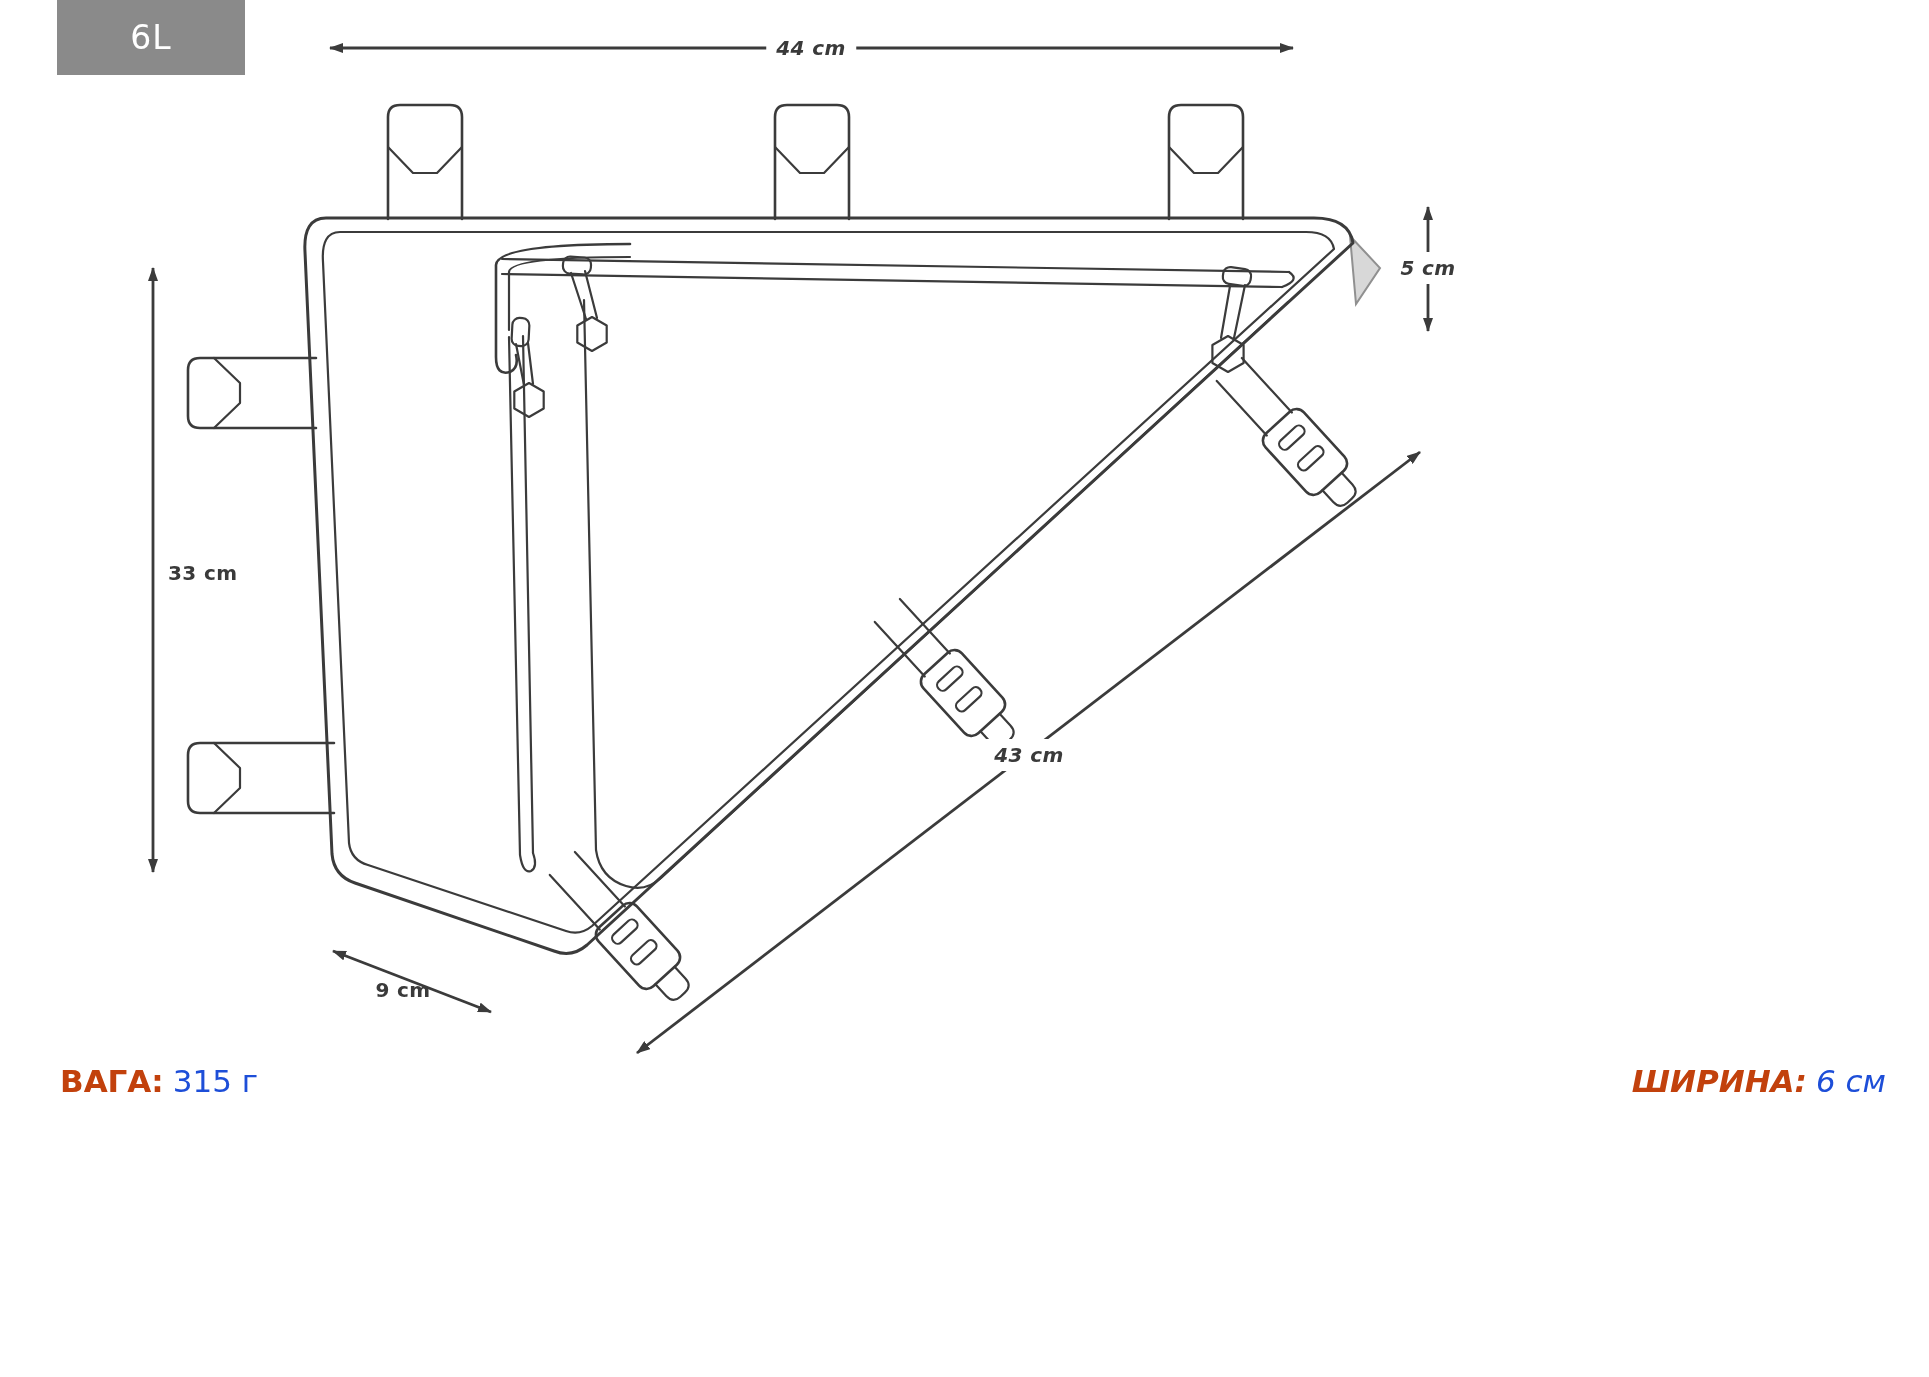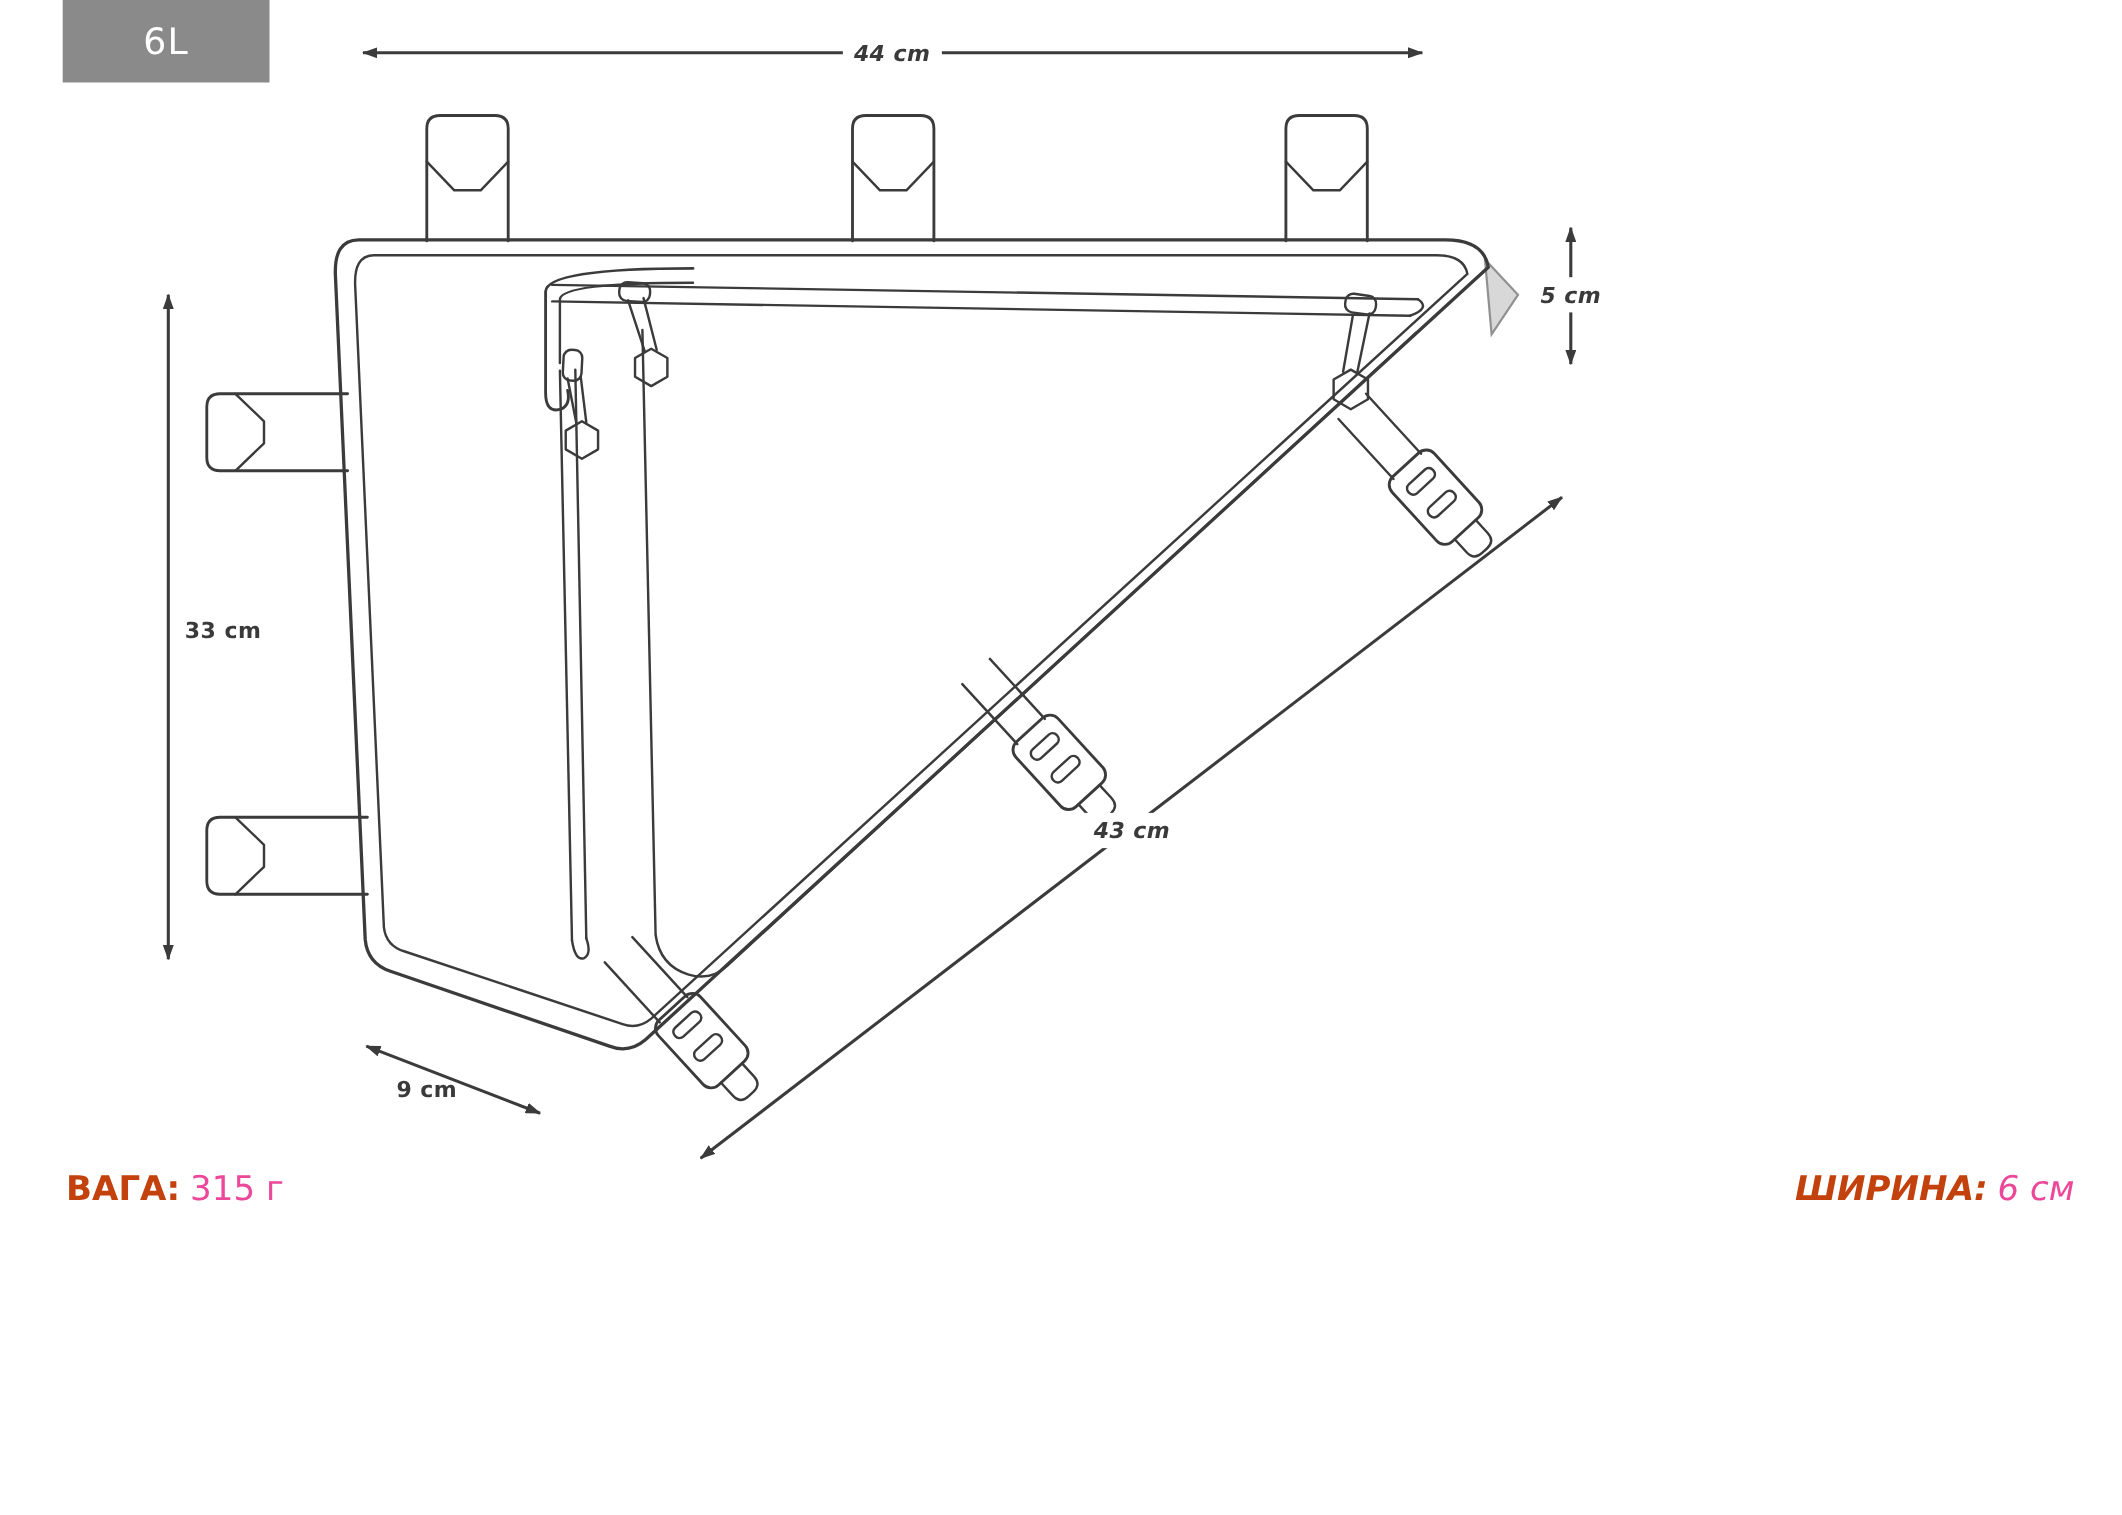--- a/index.html
+++ b/index.html
@@ -26,21 +26,21 @@
   .dim-label {
     position:absolute; transform:translate(-50%,-50%);
     font-size:20px; font-weight:700; color:#3a3a3a;
     letter-spacing:.4px; white-space:nowrap;
   }
   .dim-label.bg { background:#ffffff; padding:4px 10px;font-style:italic; }
   .dim-label.left-anchor { transform:translateY(-50%); }
 
   .spec { position:absolute; top:1063px; font-size:31px; color:#3d3d3d; white-space:nowrap; }
   .spec-key { font-weight:700; color:#c2410c; }
-  .spec-val { margin-left:9px; font-weight:400; color:#ec4899; }
+  .spec-val { margin-left:9px; font-weight:400; color:#1d4ed8; }
   .spec-left  { left:60px; }
   .spec-right { right:43px;font-style:italic; }
 </style>
 </head>
 <body>
 
 <div class="stage">
 
   <svg class="drawing" viewBox="0 0 1929 1377">
     <defs>
@@ -145,21 +145,21 @@
       </g>
     </g>
   </svg>
 
   <div class="badge">6L</div>
 
   <div class="dim-label bg" style="left:811px; top:48px;">44 cm</div>
   <div class="dim-label left-anchor" style="left:168px; top:573px;">33 cm</div>
   <div class="dim-label bg" style="left:1428px; top:268px;">5 cm</div>
   <div class="dim-label bg" style="left:1029px; top:755px;">43 cm</div>
-  <div class="dim-label" style="left:388px; top:990px;">9 cm</div>
+  <div class="dim-label" style="left:403px; top:990px;">9 cm</div>
 
   <div class="spec spec-left">
     <span class="spec-key">ВАГА:</span><span class="spec-val">315 г</span>
   </div>
   <div class="spec spec-right">
     <span class="spec-key">ШИРИНА:</span><span class="spec-val">6 см</span>
   </div>
 
 </div>
 

